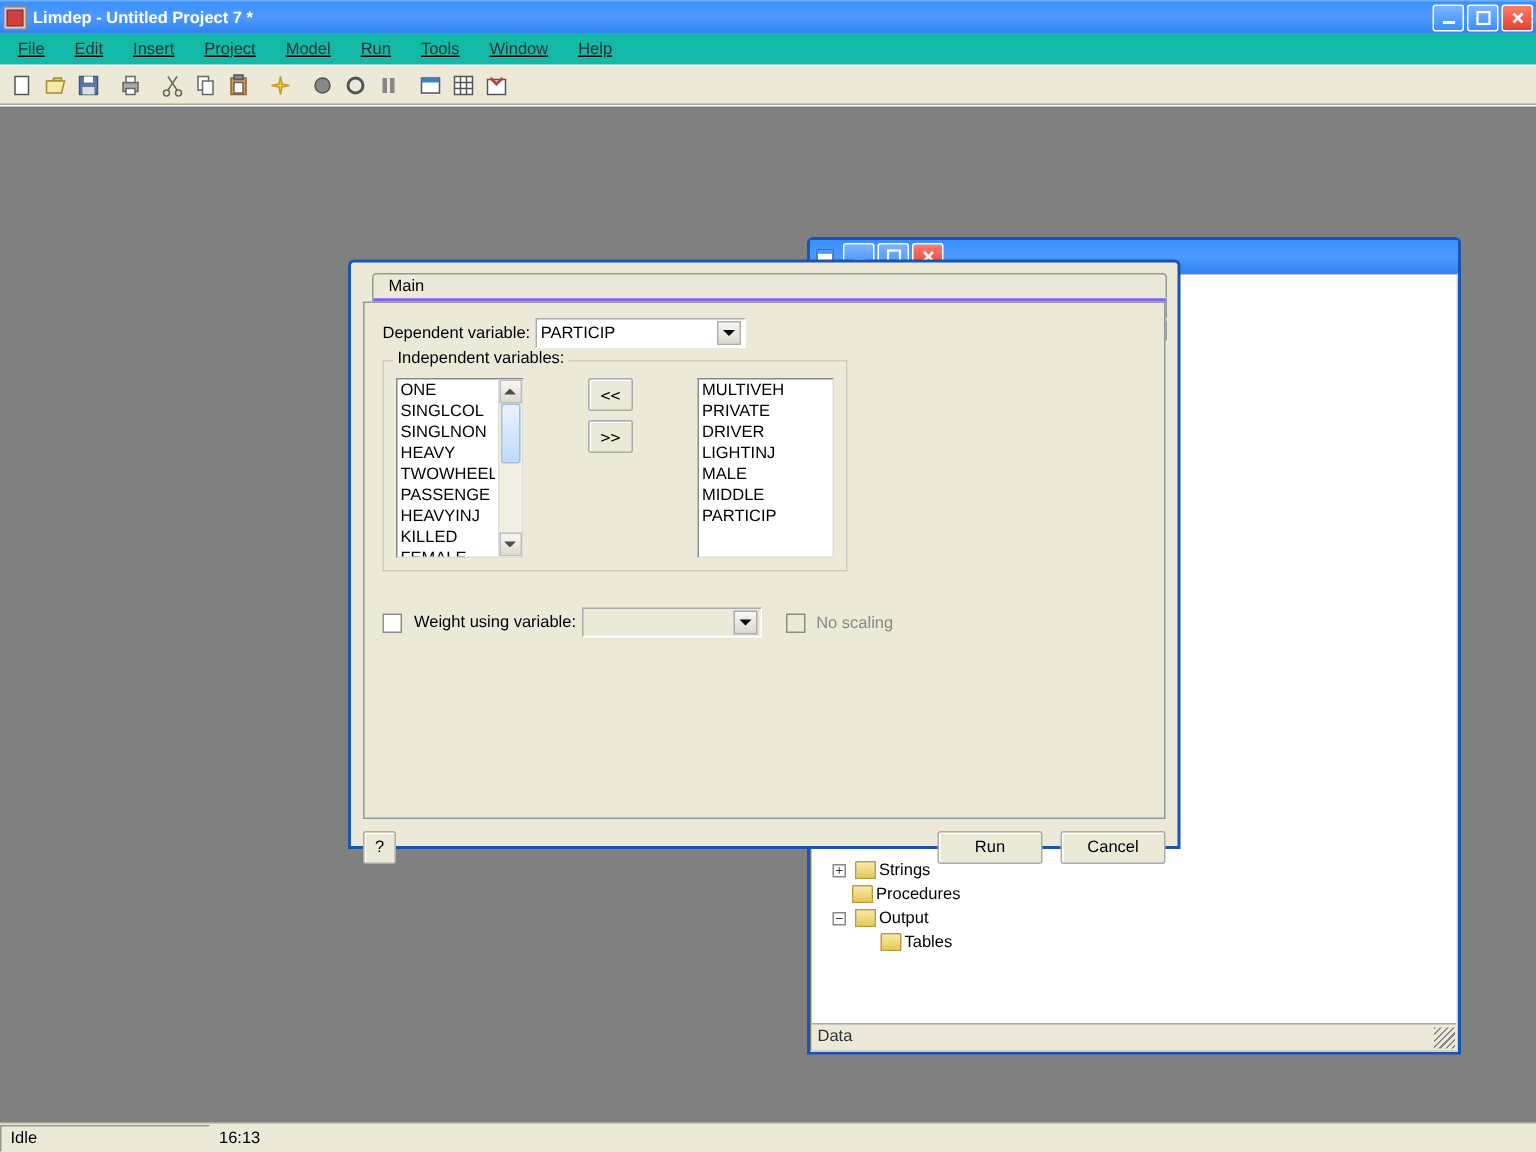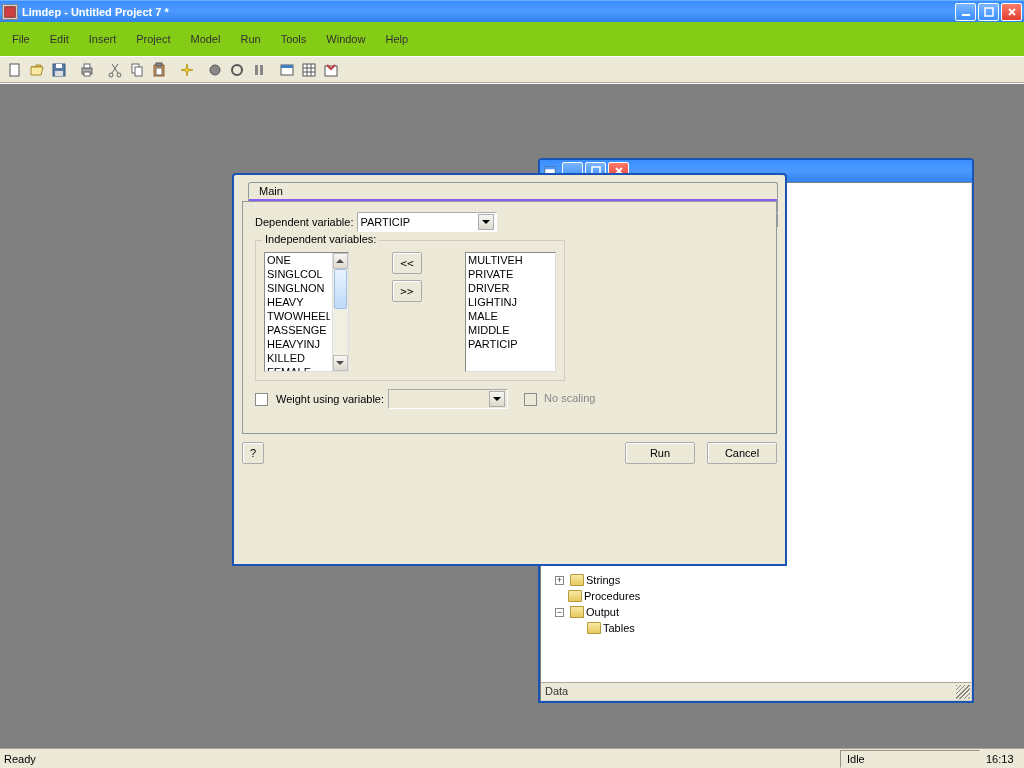--- a/index.html
+++ b/index.html
@@ -8,21 +8,21 @@
 
 .main-titlebar { height: 22px; background: linear-gradient(to bottom, #3a8fff 0%, #4d9aff 50%, #2f82f0 100%); display: flex; align-items: center; padding: 0 2px; border-top: 1px solid #6bb0ff; }
 .main-titlebar .icon-box { width: 16px; height: 16px; background: #d4d0c8; display: flex; align-items: center; justify-content: center; margin-right: 4px; border: 1px solid #888; }
 .main-titlebar .title-text { color: #fff; font-weight: bold; flex: 1; }
 .titlebar-buttons { display: flex; gap: 2px; }
 .titlebar-btn { width: 21px; height: 18px; background: linear-gradient(to bottom, #7bb5ff, #3a8fff); border: 1px solid #fff; border-radius: 2px; display: flex; align-items: center; justify-content: center; color: #fff; font-weight: bold; font-size: 10px; cursor: default; }
 .titlebar-btn.close { background: linear-gradient(to bottom, #ff7b6b, #e04030); }
 .titlebar-btn svg { width: 10px; height: 10px; }
 
 
-.menubar { height: 22px; background: #84cc16; border-bottom: 1px solid #fff; display: flex; align-items: center; padding: 17px 4px; gap: 4px; }
+.menubar { height: 22px; background: #14b8a6; border-bottom: 1px solid #fff; display: flex; align-items: center; padding: 4px 4px; gap: 4px; text-decoration: underline; }
 .menu-item { padding: 2px 8px; color: #333; cursor: default; }
 
 
 .toolbar { height: 26px; background: #ece9d8; border-bottom: 1px solid #aca899; display: flex; align-items: center; padding: 0 4px; gap: 0; }
 .tb-btn { width: 22px; height: 22px; border: 1px solid #ece9d8; display: flex; align-items: center; justify-content: center; cursor: default; }
 .tb-sep { width: 6px; }
 .tb-btn svg { width: 16px; height: 16px; }
 .toolbar-below { height: 3px; background: #808080; border-top: 1px solid #fff; }
 
 
@@ -44,21 +44,21 @@
 
 .dialog { position: absolute; left: 232px; top: 173px; width: 555px; height: 393px; border: 2px solid #1954b5; border-radius: 4px 4px 0 0; background: #ece9d8; display: flex; flex-direction: column; }
 .dialog-titlebar { height: 22px; background: linear-gradient(to bottom, #3a8fff 0%, #4d9aff 50%, #2f82f0 100%); display: flex; align-items: center; padding: 0 4px; }
 .dialog-titlebar .title-text { color: #fff; font-weight: bold; flex: 1; }
 .dialog-body { flex: 1; padding: 6px 8px 8px 8px; position: relative; }
 
 
 .tab-strip { display: flex; height: 20px; margin-left: 6px; flex-direction: column; }
 .tab { padding: 2px 10px 0 10px; background: #8b5cf6; border: 1px solid #919b9c; border-bottom: none; border-radius: 3px 3px 0 0; margin-right: -1px; cursor: default; position: relative; z-index: 1; }
 .tab.active { background: #ece9d8; z-index: 3; top: 1px; padding-bottom:1px; border-bottom: 1px solid #ece9d8; margin-bottom:-1px;}
-.tab-panel { border: 1px solid #919b9c; background: #ece9d8; height: 233px; padding: 10px 12px; position: relative; z-index: 2; }
+.tab-panel { border: 1px solid #919b9c; background: #ece9d8; height: 345px; padding: 10px 12px; position: relative; z-index: 2; }
 
 .row { display: flex; align-items: center; margin-bottom: 8px; gap: 4px; }
 .label { color: #000; }
 .combo { flex: 0 0 140px; height: 20px; border: 1px inset #fff; background: #fff; display: flex; align-items: center; padding: 0 2px; }
 .combo span { flex: 1; }
 .combo-btn { width: 16px; height: 16px; background: linear-gradient(#f7f7f4,#ddd9ce); border: 1px solid #acacac; display: flex; align-items: center; justify-content: center; }
 .combo-btn.small-tri::after { content: ""; border-left: 4px solid transparent; border-right: 4px solid transparent; border-top: 4px solid #000; }
 
 .groupbox { border: 1px solid #d0ccc0; border-top: none; position: relative; padding: 12px 8px 8px 8px; margin-top: 6px; }
 .groupbox::before { content: ""; position: absolute; top: 0; left: 0; right: 0; border-top: 1px solid #d0ccc0; }
@@ -338,21 +338,21 @@
               <div class="item">DRIVER</div>
               <div class="item">LIGHTINJ</div>
               <div class="item">MALE</div>
               <div class="item">MIDDLE</div>
               <div class="item">PARTICIP</div>
             </div>
           </div>
         </div>
       </div>
 
-      <div class="row" style="margin-top:8px;">
+      <div class="row" style="margin-top:24px;">
         <span class="checkbox"></span>
         <span class="label">Weight using variable:</span>
         <div class="combo disabled-combo" style="flex:0 0 120px;">
           <span></span>
           <div class="combo-btn small-tri"></div>
         </div>
         <span style="width:8px;"></span>
         <span class="disabled">
           <span class="checkbox"></span>
           <span>No scaling</span>
@@ -365,16 +365,15 @@
       <div class="btn square">?</div>
       <div style="flex:1;"></div>
       <div class="btn">Run</div>
       <div style="width:12px;"></div>
       <div class="btn">Cancel</div>
     </div>
   </div>
 </div>
 
 <div class="statusbar">
-  <div class="status-cell left">Ready</div>
   <div class="status-cell mid">Idle</div>
   <div class="status-cell right">16:13</div>
 </div>
 
 </body></html>

